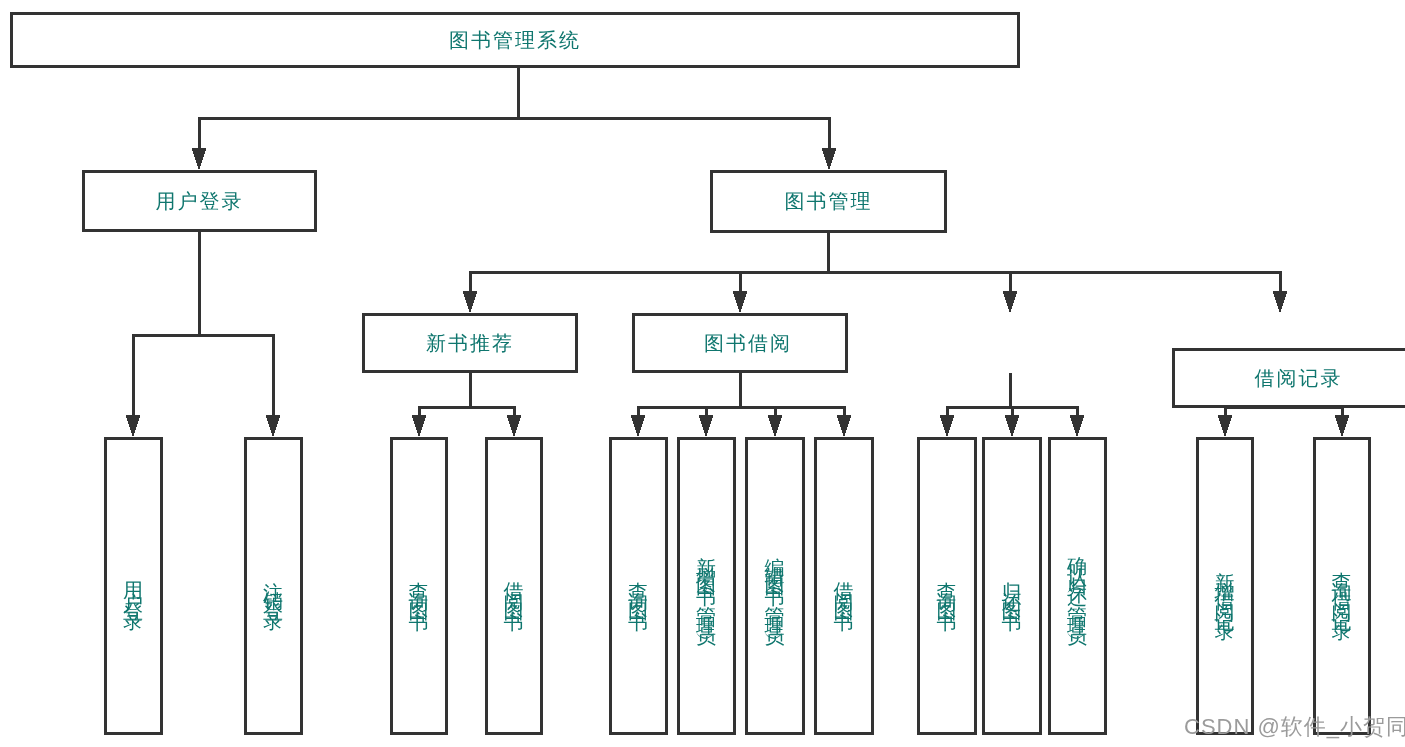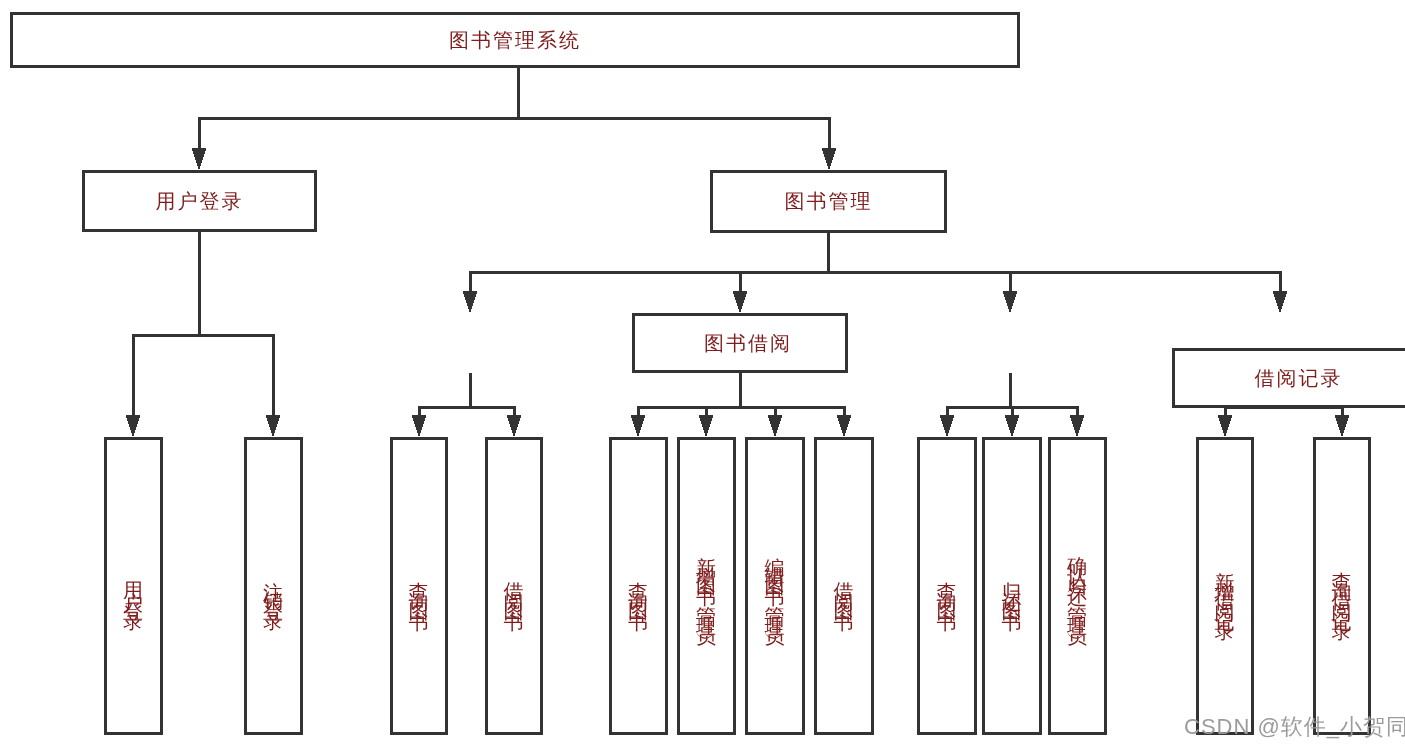--- a/index.html
+++ b/index.html
@@ -18,21 +18,21 @@
     z-index: 1;
   }
   .node {
     position: absolute;
     box-sizing: border-box;
     background: #ffffff;
     border: 3px solid #333333;
     display: flex;
     align-items: center;
     justify-content: center;
-    color: #7f1d1d;
+    color: #0f766e;
     z-index: 2;
   }
   .hnode { font-size: 20px; letter-spacing: 2px; }
   .vnode { top: 437px; height: 298px; }
   .vnode span {
     writing-mode: vertical-rl;
     text-orientation: mixed;
     white-space: nowrap;
     font-size: 20px;
     letter-spacing: 10px;
@@ -160,20 +160,23 @@
     <span>图书管理系统</span>
   </div>
 
   <div id="l2-user" class="node hnode">
     <span>用户登录</span>
   </div>
   <div id="l2-book" class="node hnode">
     <span>图书管理</span>
   </div>
 
+  <div id="l3-newbook" class="node hnode l3">
+    <span>新书推荐</span>
+  </div>
   <div id="l3-borrow" class="node hnode l3">
     <span>图书借阅</span>
   </div>
   <div id="l3-records" class="node hnode l3">
     <span>借阅记录</span>
   </div>
 
   <div id="lf-ul1" class="node vnode">
     <span>用户登录</span>
   </div>

